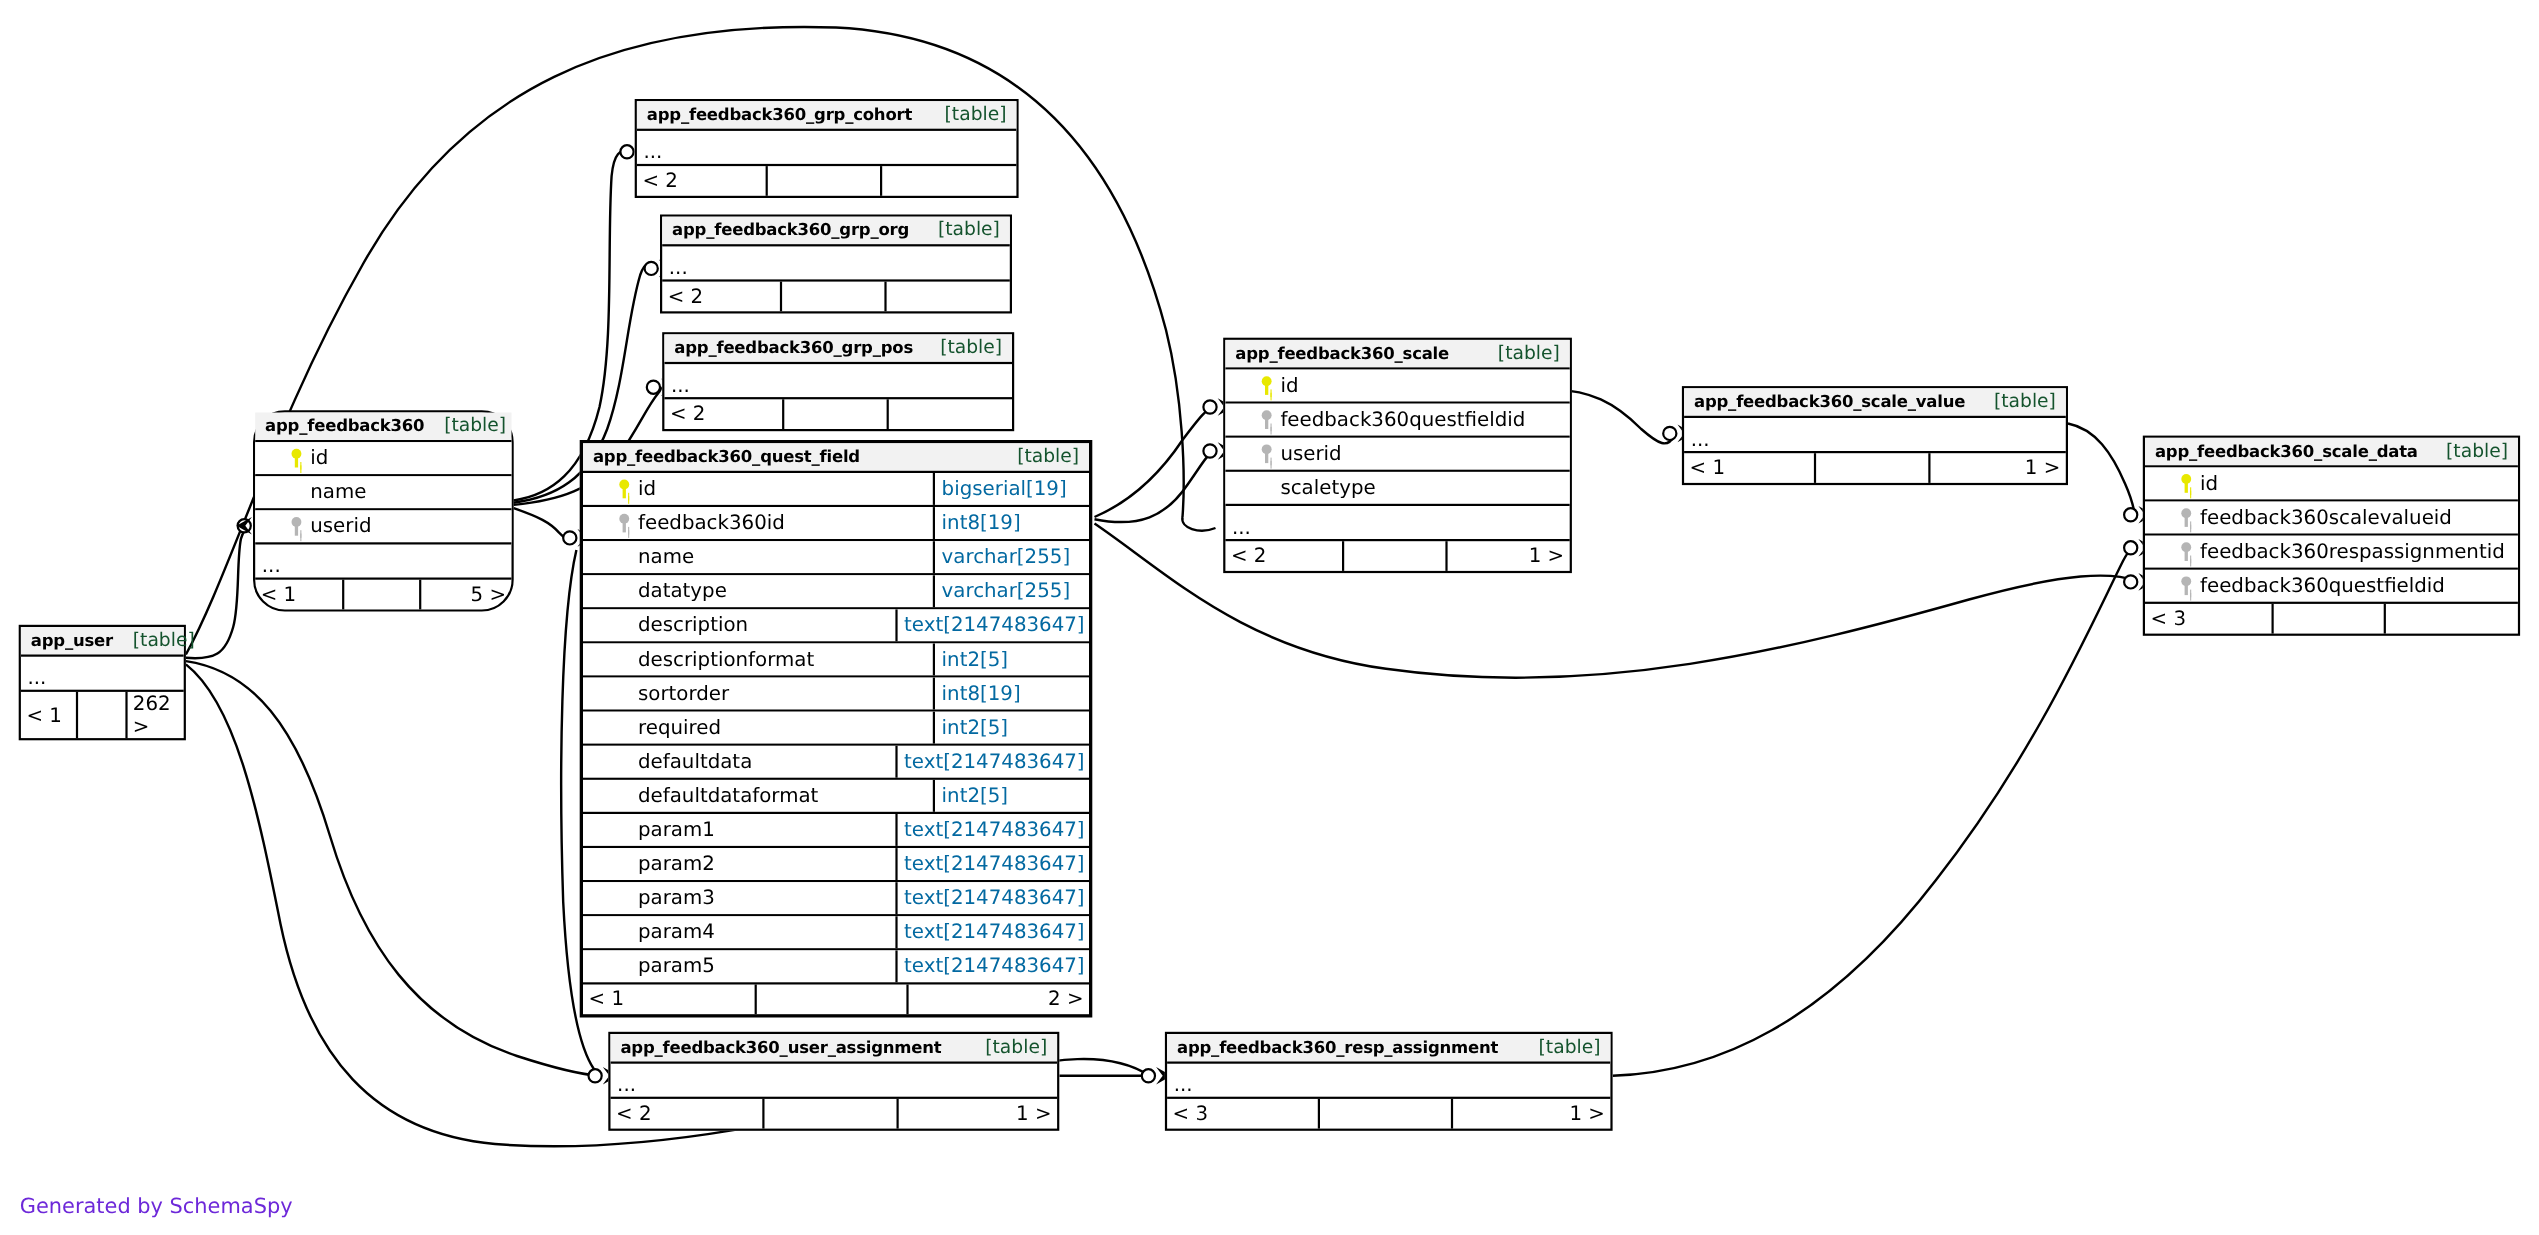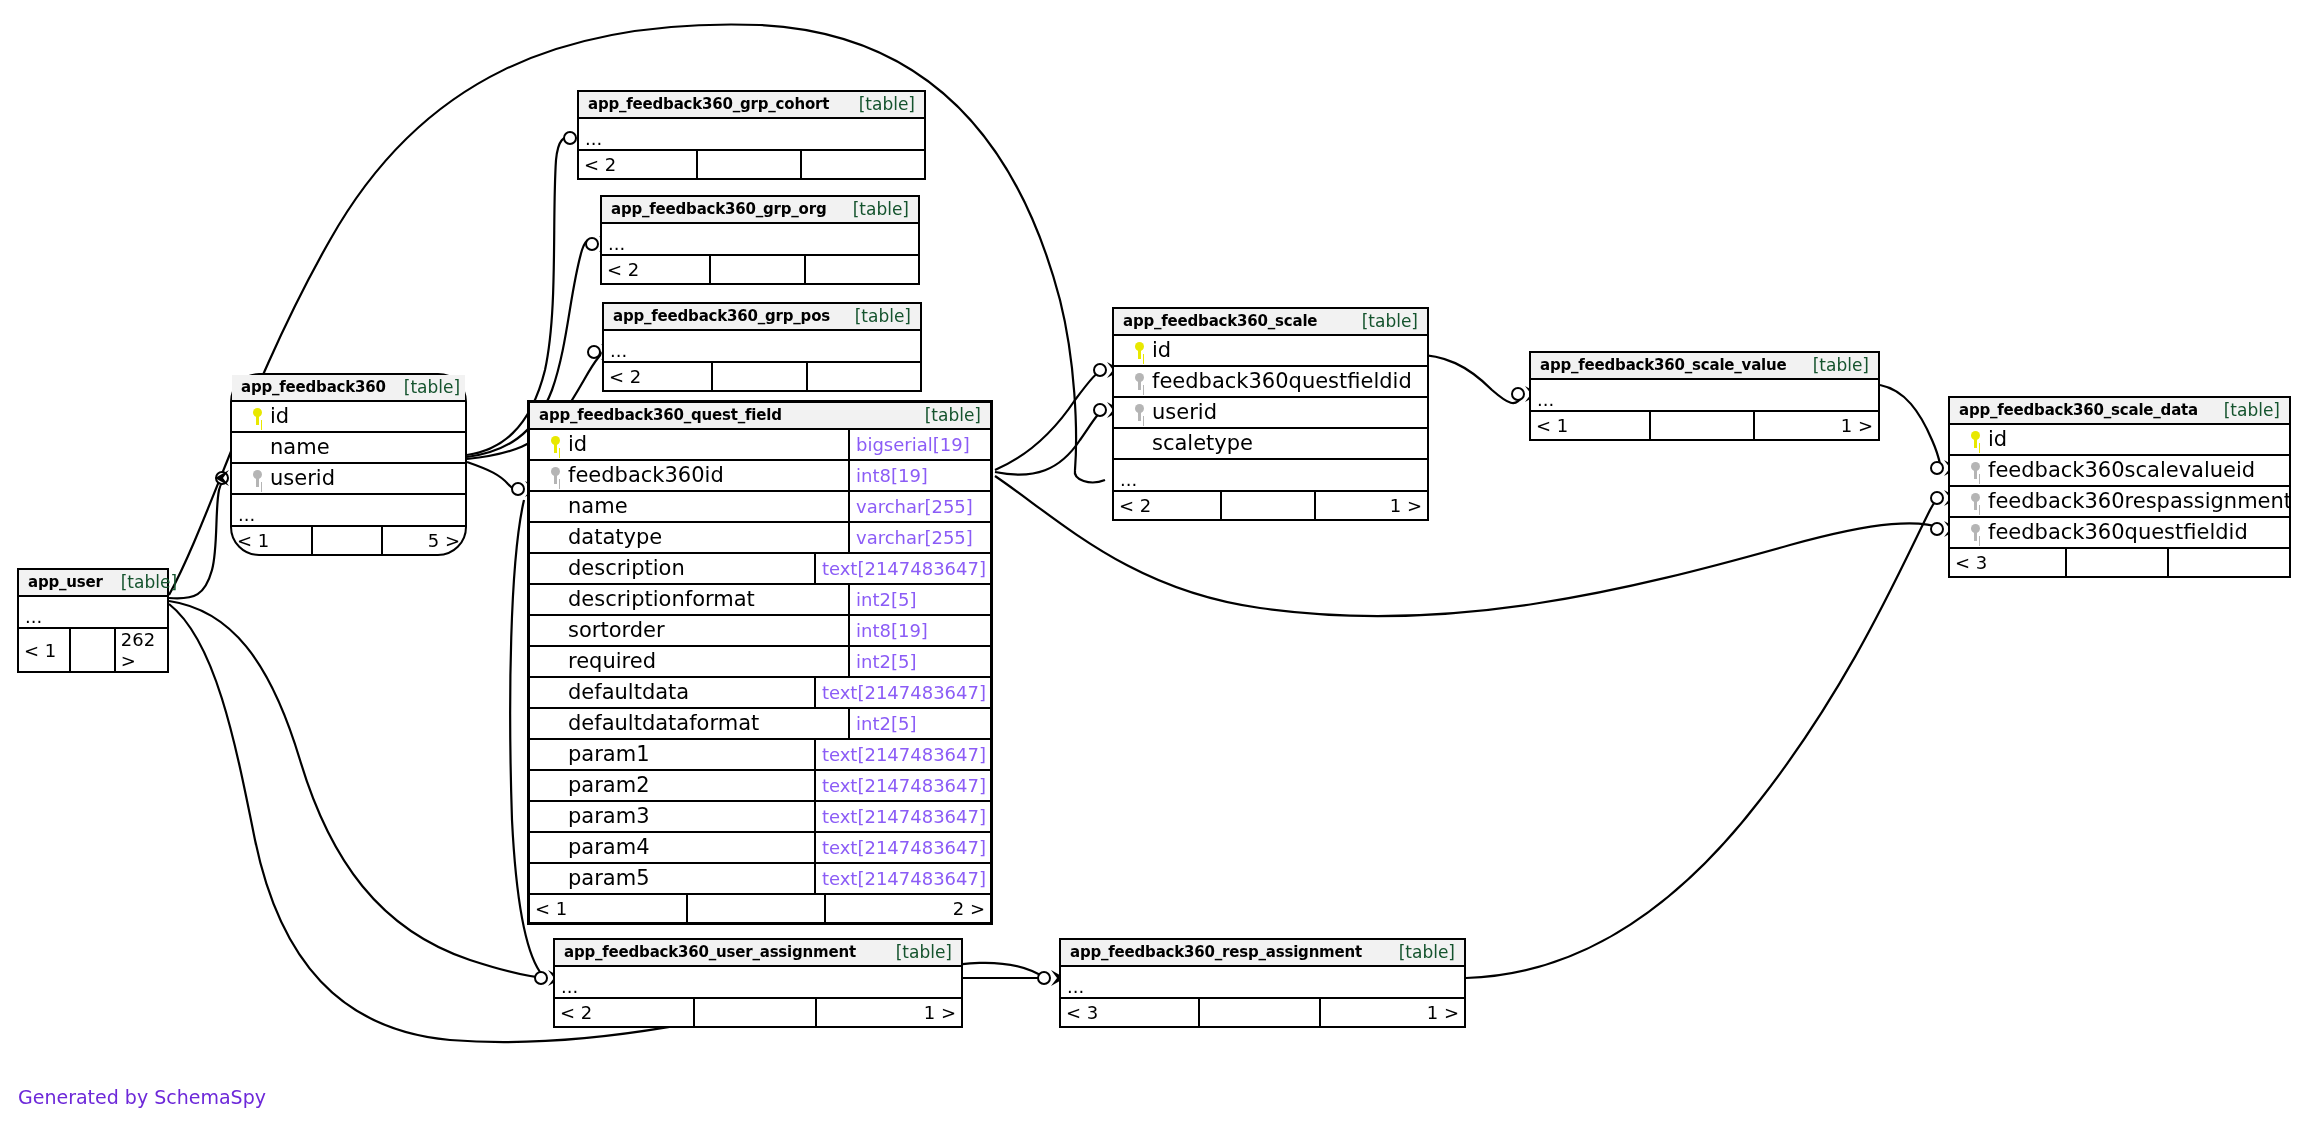--- a/index.html
+++ b/index.html
@@ -62,32 +62,32 @@
     border-bottom: 2px solid #000000;
     min-height: 29px;
     background: #ffffff;
   }
   .row:last-of-type { border-bottom: none; }
 
   .cell-name {
     display: flex;
     align-items: center;
     flex: 1 1 auto;
-    padding: 1px 6px 2px 12px;
-    font-size: 21px;
+    padding: 1px 6px 2px 24px;
+    font-size: 18px;
     color: #000000;
     white-space: nowrap;
     overflow: hidden;
   }
   .cell-type {
     display: flex;
     align-items: center;
     padding: 1px 4px 2px 6px;
     font-size: 18px;
-    color: #8b5cf6;
+    color: #0369a1;
     white-space: nowrap;
     border-left: 2px solid #000000;
     box-sizing: border-box;
   }
   .keyslot {
     width: 26px;
     flex: 0 0 26px;
     display: flex;
     align-items: center;
     justify-content: center;

